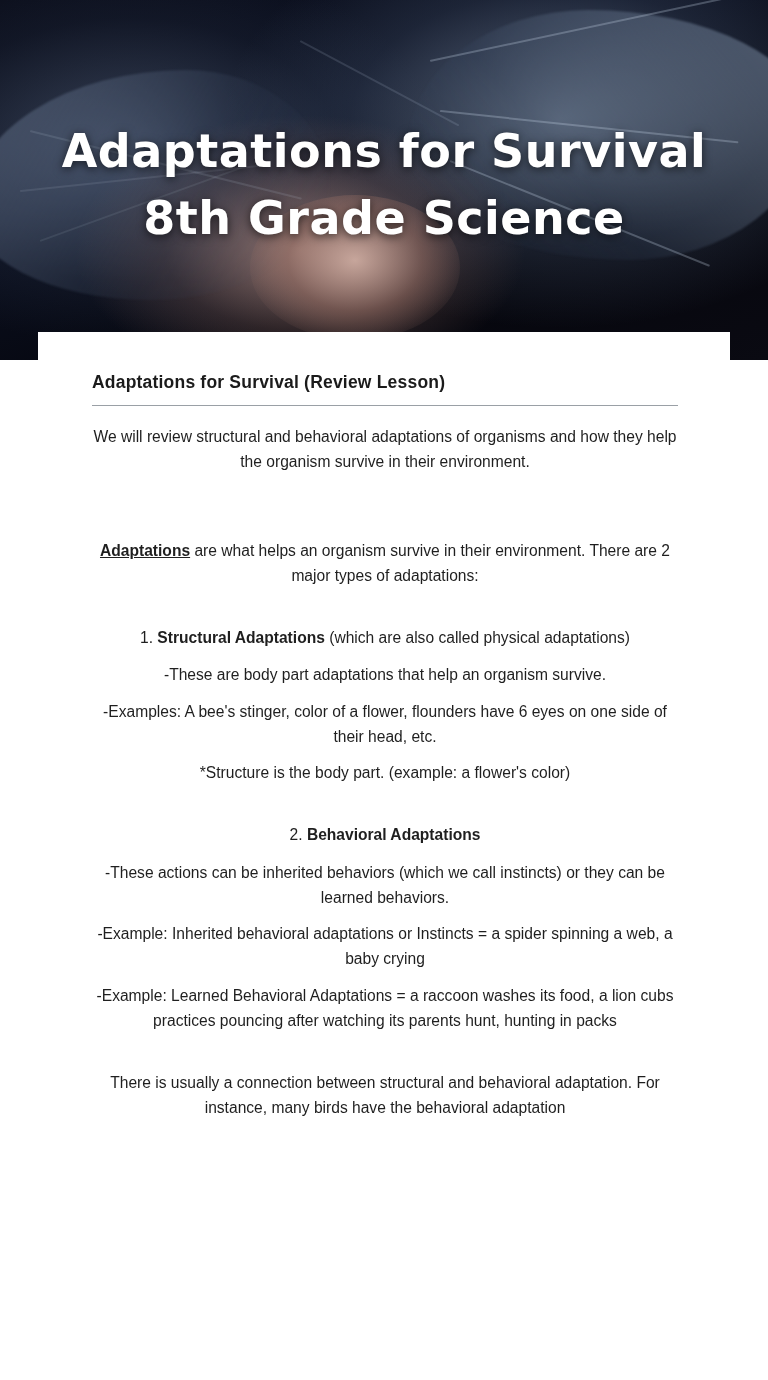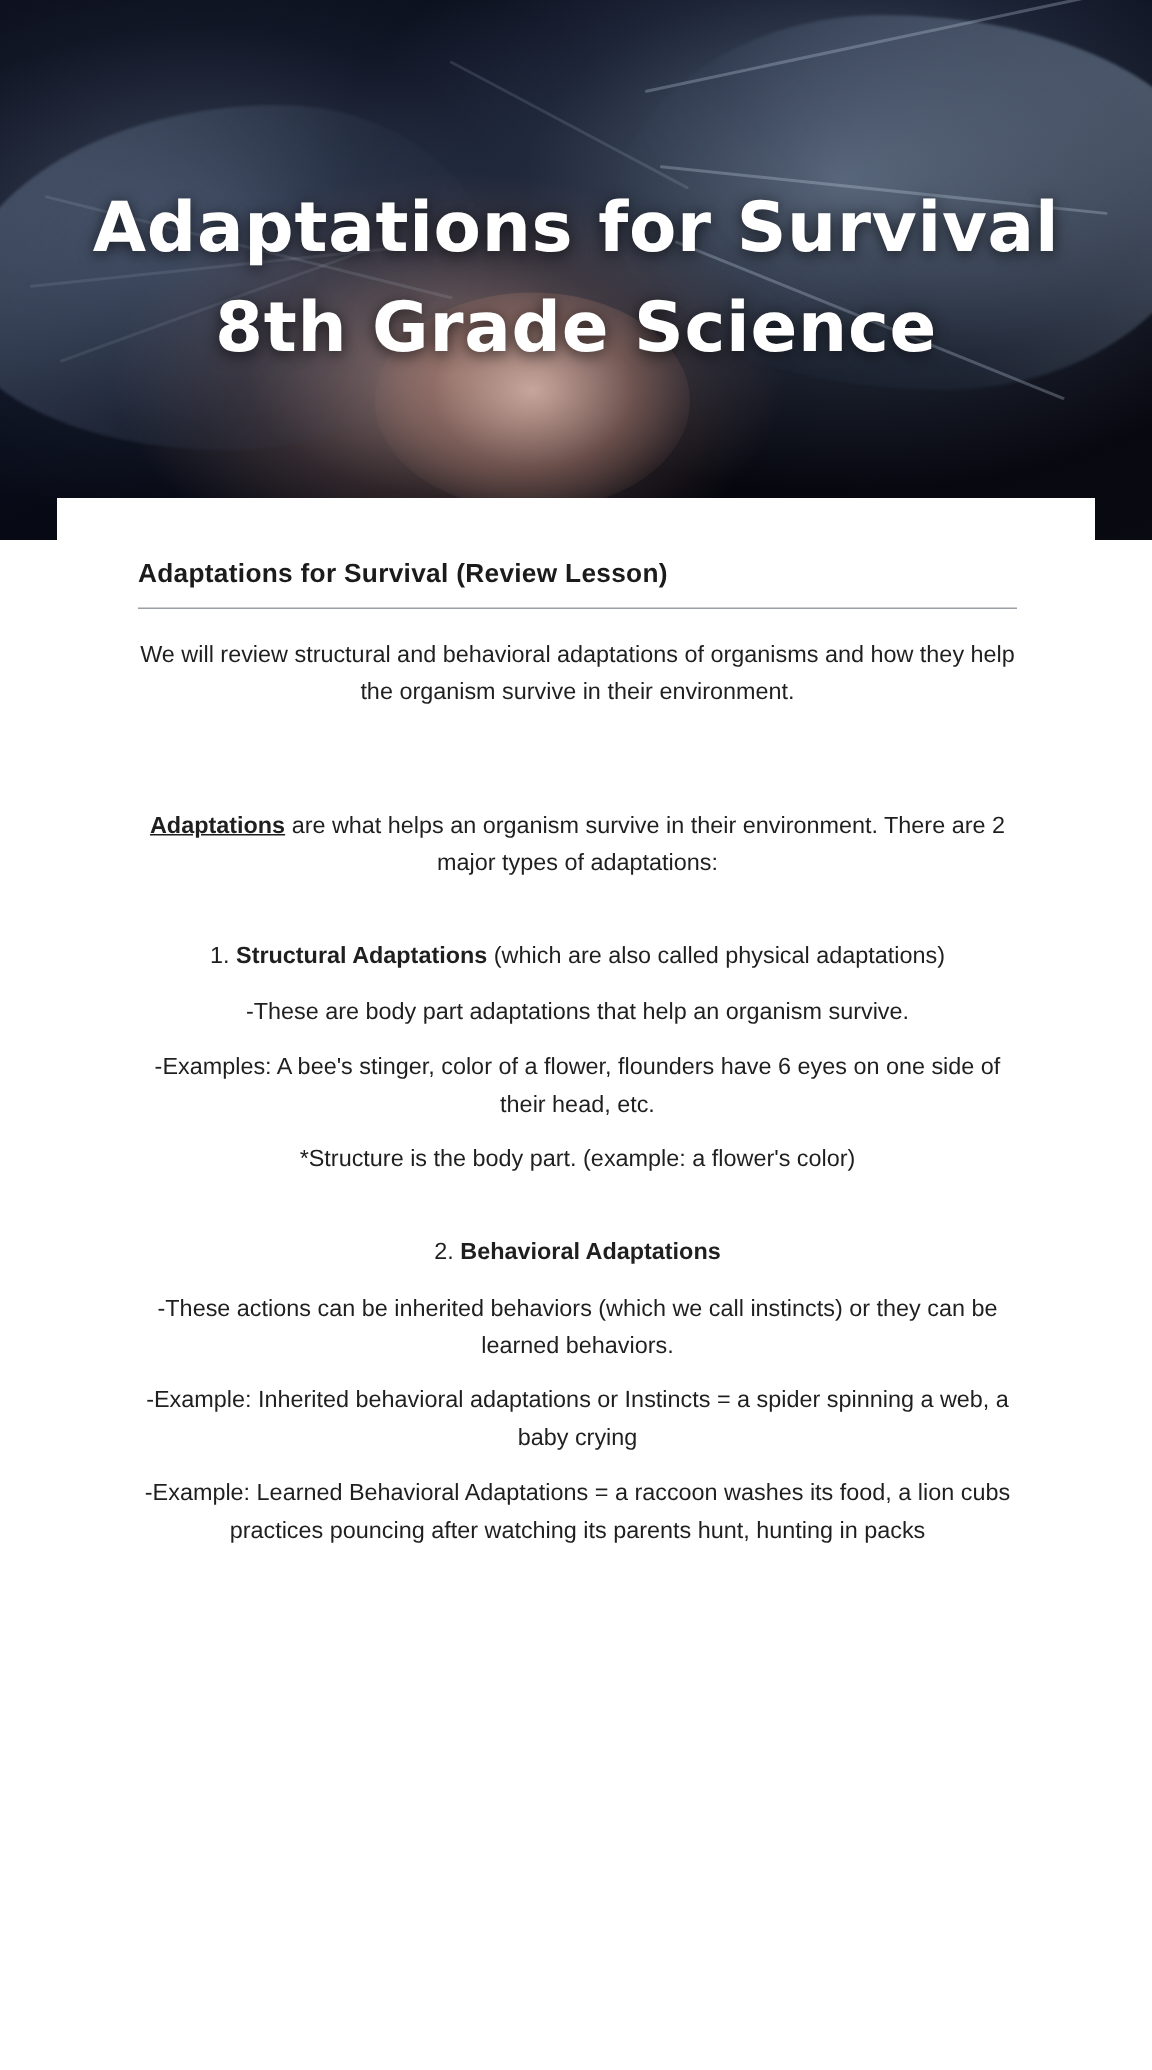--- a/index.html
+++ b/index.html
@@ -174,15 +174,16 @@
     <div class="spacer-lg"></div>
 
     <p class="numbered"><span class="num">2.  </span><strong>Behavioral Adaptations</strong></p>
 
     <p>-These actions can be inherited behaviors (which we call instincts) or they can be learned behaviors.</p>
     <p>-Example:  Inherited behavioral adaptations or Instincts =  a spider spinning a web, a baby crying</p>
     <p>-Example:  Learned Behavioral Adaptations = a raccoon washes its food, a lion cubs practices pouncing  after watching its parents hunt, hunting in packs</p>
 
     <div class="spacer-lg"></div>
 
+    <p>There is usually a connection between structural and behavioral adaptation.  For instance, many birds have the behavioral adaptation</p>
 
   </div>
 </div>
 
 </body></html>

